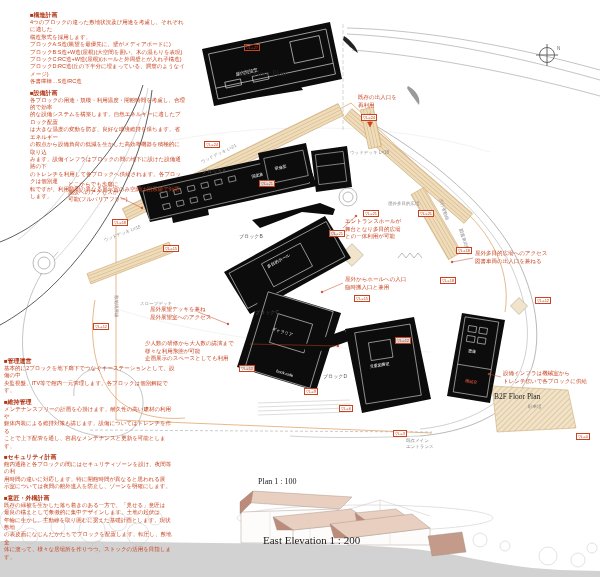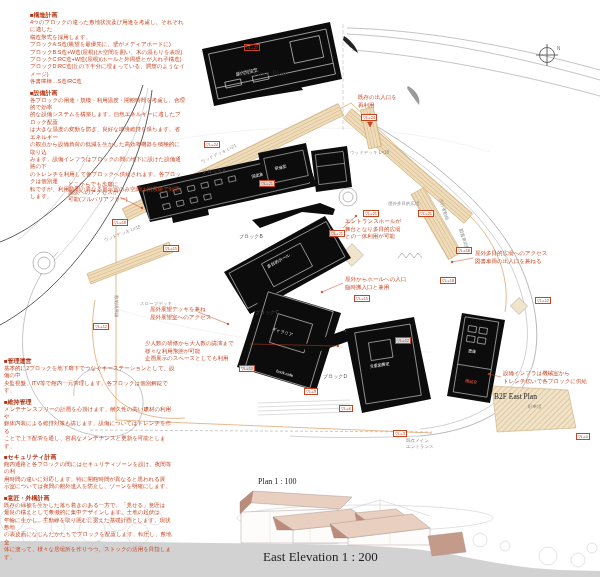--- a/index.html
+++ b/index.html
@@ -367,17 +367,17 @@
   <div class="mini" style="left:239px;top:365px">▽L=12</div>
   <div class="mini" style="left:93px;top:323px">▽L=12</div>
   <div class="mini" style="left:304px;top:388px">▽L=9</div>
   <div class="mini" style="left:339px;top:405px">▽L=6</div>
   <div class="mini" style="left:393px;top:430px">▽L=3</div>
   <div class="mini" style="left:576px;top:433px">▽L=0</div>
   <div class="mini" style="left:112px;top:219px">▽L=18</div>
   <div class="mini" style="left:535px;top:297px">▽L=12</div>
 
   <div class="serif" style="left:239px;top:69px;font-size:8px">2nd Floor Plan</div>
-  <div class="serif" style="left:494px;top:392px;font-size:7.5px">B2F East Plan</div>
+  <div class="serif" style="left:494px;top:392px;font-size:7.5px">B2F Floor Plan</div>
   <div class="serif" style="left:258px;top:477px;font-size:8px">Plan    1 : 100</div>
-  <div class="serif" style="left:263px;top:549px;font-size:13px">East  Elevation    1 : 200</div>
+  <div class="serif" style="left:263px;top:534px;font-size:11px">East  Elevation    1 : 200</div>
 
 </div>
 
 </body></html>

